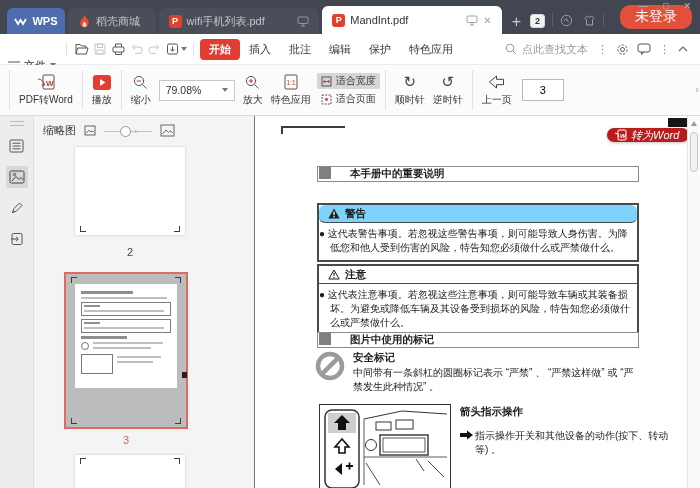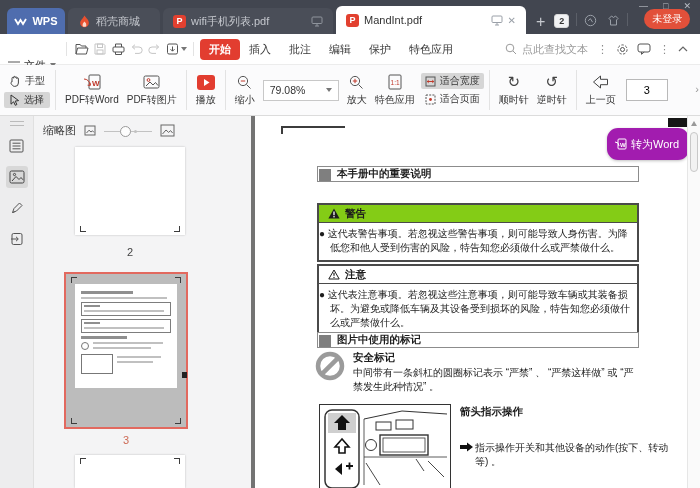--- a/index.html
+++ b/index.html
@@ -23,21 +23,21 @@
   .pdfic { width:13px; height:13px; background:#e2402f; border-radius:3px; color:#fff;
     font-size:9px; font-weight:bold; display:flex; align-items:center; justify-content:center; flex:none; }
   .flame { width:13px; height:13px; flex:none; }
   .tabx { color:#9aa0a8; font-size:10px; }
   .newtab { color:#c6c9cf; font-size:16px; margin:0 9px 5px 10px; line-height:14px; }
   .badge { background:#f1f2f4; color:#333; font-size:9px; font-weight:bold;
     border:1px solid #d8d8d8; border-radius:3px; padding:1px 4px; margin-bottom:6px; }
   .tdiv { width:1px; height:13px; background:#5b5f68; margin:0 7px 8px; }
   .ticon { color:#9aa0a8; margin-bottom:7px; display:flex; }
   .ticon + .ticon { margin-left:10px; }
-  .login { background:#e2503a; color:#fff; font-size:10px; padding:3px 8px;
+  .login { background:#e2503a; color:#fff; font-size:14px; padding:3px 15px;
     border-radius:10px; margin:0 8px 5px 9px; white-space:nowrap; }
 
   
   .menubar { height:31px; background:#fff; border-bottom:1px solid #ececec;
     display:flex; align-items:center; padding:0 8px; font-size:11px; color:#3a3a3a; }
   .file { display:flex; align-items:center; gap:4px; margin-right:4px;margin-top:32px; }
   .caret { width:0; height:0; border-left:3px solid transparent; border-right:3px solid transparent;
     border-top:4px solid #777; }
   .msep { width:1px; height:14px; background:#e3e3e3; margin:0 6px; }
   .mi { width:18px; height:16px; display:flex; align-items:center; justify-content:center; color:#555; }
@@ -72,21 +72,21 @@
   .ovf { position:absolute; right:1px; top:18px; color:#999; font-size:11px; }
 
   
   .content { display:flex; height:372px; }
   .strip { width:34px; background:#ededee; border-right:1px solid #e0e0e0;
     display:flex; flex-direction:column; align-items:center; padding-top:5px; gap:9px; }
   .handle { width:14px; height:5px; border-top:1px solid #bbb; border-bottom:1px solid #bbb; }
   .sic { width:22px; height:22px; display:flex; align-items:center; justify-content:center; border-radius:3px; }
   .sic.on { background:#d8d8d8; }
 
-  .panel { width:221px; background:#f4f4f5; border-right:4px solid #737373; position:relative;
+  .panel { width:221px; background:#f4f4f5; border-right:1px solid #737373; position:relative;
     font-size:11px; color:#333; }
   .phead { display:flex; align-items:center; gap:8px; padding:7px 6px 0 9px; }
   .slider { position:relative; width:48px; height:12px; }
   .slider .track { position:absolute; top:6px; left:0; width:48px; height:1px; background:#c2c2c2; }
   .slider .tick { position:absolute; top:5px; left:30px; width:3px; height:3px; background:#c2c2c2; border-radius:50%; }
   .slider .knob { position:absolute; top:1px; left:16px; width:11px; height:11px;
     background:#fdfdfd; border:1px solid #9a9a9a; border-radius:50%; }
   .thumb { position:absolute; background:#fff; box-shadow:0 0 2px rgba(0,0,0,.22); }
   .th2 { left:41px; top:31px; width:110px; height:88px; }
   .th3 { left:30px; top:156px; width:124px; height:157px; background:#bcbcbc; border:2px solid #e2695f; box-shadow:none; }
@@ -104,41 +104,41 @@
   .mbox { border:1px solid #7d7d7d; height:14px; padding:2px 2px; margin-bottom:3px; }
   .mrow { display:flex; gap:4px; align-items:flex-start; }
   .mcirc { width:8px; height:8px; border:1px solid #777; border-radius:50%; flex:none; }
   .mfig { border:1px solid #777; width:32px; height:20px; flex:none; }
   .blk3 { position:absolute; right:-1px; top:98px; width:5px; height:6px; background:#222; }
 
   .doc { flex:1; position:relative; background:#fff; overflow:hidden; font-size:10px; color:#1c1c1c; }
   .croptl { position:absolute; left:26px; top:10px; width:64px; height:8px;
     border-left:2px solid #3c3c3c; border-top:2px solid #3c3c3c; }
   .blacktab { position:absolute; left:413px; top:2px; width:19px; height:9px; background:#161616; }
-  .convert { position:absolute; left:352px; top:12px; height:32px; border-radius:11px;
-    background:#a21caf; color:#fff; font-size:11px; display:flex; align-items:center;
-    gap:4px; padding:0 10px 0 7px; box-shadow:0 1px 3px rgba(0,0,0,.25); white-space:nowrap; }
+  .convert { position:absolute; left:352px; top:12px; height:14px; border-radius:11px;
+    background:#b91c1c; color:#fff; font-size:11px; display:flex; align-items:center;
+    gap:4px; padding:0 10px 0 7px; box-shadow:0 1px 3px rgba(0,0,0,.25); white-space:nowrap;font-style:italic; }
   .hbar { position:absolute; left:62px; width:322px; height:16px; border:1px solid #8c8c8c;
-    display:flex; align-items:flex-end; gap:6px; font-weight:bold; font-size:10.5px; background:#fff; }
+    display:flex; align-items:flex-start; gap:19px; font-weight:bold; font-size:10.5px; background:#fff; }
   .hbar .sq { width:12px; height:12px; background:#7f7f7f; margin-left:1px; flex:none; }
   .h1 { top:50px; } .h2 { top:216px; }
   .intro { position:absolute; left:62px; top:71px; width:322px; line-height:1.3; }
   .nbox { position:absolute; left:62px; width:322px; border:2px solid #4a4a4a; background:#fff; }
   .wbox { top:87px; } .cbox { top:148px; }
   .nhead { height:18px; display:flex; align-items:center; gap:5px; padding-left:9px;
     font-weight:bold; font-size:10.5px; border-bottom:1.5px solid #4a4a4a; }
-  .wbox .nhead { background:#84cc16; }
+  .wbox .nhead { background:#7dd3fc;border-radius:6px; }
   .nbody { padding:4px 7px 5px 8px; line-height:1.38; }
   .hang { padding-left:11px; text-indent:-11px; }
   .noicon { position:absolute; left:60px; top:235px; }
   .safetxt { position:absolute; left:98px; top:234px; width:288px; line-height:1.35; }
   .safetxt b { display:block; font-size:10.5px; margin-bottom:2px; }
   .illus { position:absolute; left:64px; top:288px; width:132px; height:90px; border:1.5px solid #333; background:#fff; }
   .arrowblk { position:absolute; left:205px; top:288px; width:212px; line-height:1.4; }
-  .arrowblk b { display:block; font-size:10.5px; margin-bottom:22px; }
+  .arrowblk b { display:block; font-size:10.5px; margin-bottom:10px; }
   .abul { display:flex; gap:2px; align-items:flex-start; }
   .abul svg { flex:none; margin-top:1px; }
 
   .scroll { width:13px; background:#fafafa; border-left:1px solid #e6e6e6; position:relative; }
   .up { position:absolute; top:5px; left:3px; width:0; height:0;
     border-left:3.5px solid transparent; border-right:3.5px solid transparent; border-bottom:5px solid #999; }
   .sthumb { position:absolute; top:16px; left:2px; width:8px; height:40px;
     background:#f2f2f2; border:1px solid #c8c8c8; border-radius:4px; }
 
   svg { display:block; }
@@ -279,55 +279,31 @@
       </span>
     <span class="dots">⋮</span>
     <span class="mric">
         <svg width="10" height="6" viewBox="0 0 10 6">
           <path d="M1 5 L5 1 L9 5" fill="none" stroke="#666" stroke-width="1.2"></path>
         </svg>
       </span>
   </div>
 
   <div class="toolbar">
-    <div class="stack">
-      <div class="trow">
-        <svg width="12" height="12" viewBox="0 0 12 12">
-            <path d="M3 7 V3.2 a.8.8 0 0 1 1.6 0 V2.2 a.8.8 0 0 1 1.6 0 V2.6 a.8.8 0 0 1 1.6 0 V3.6 a.8.8 0 0 1 1.6 0 V8 a3.4 3.4 0 0 1 -3.4 3.4 H5.6 C4.2 11.4 3.4 10.4 2.2 8.8 C1.4 7.7 2.4 6.8 3 7 Z" fill="none" stroke="#444"></path>
-          </svg>
-        <span>手型</span>
-      </div>
-      <div class="trow sel">
-        <svg width="11" height="12" viewBox="0 0 11 12">
-            <path d="M2 1 L2 10.2 L4.6 7.8 L6.3 11.3 L7.9 10.5 L6.2 7.1 L9.6 6.6 Z" fill="none" stroke="#333"></path>
-          </svg>
-        <span>选择</span>
-      </div>
-    </div>
     <div class="vsep"></div>
     <div class="bigbtn">
       <span class="ic">
           <svg width="20" height="17" viewBox="0 0 20 17">
             <rect x="7" y="1" width="11" height="14" rx="1" fill="none" stroke="#555"></rect>
             <path d="M2 5 A6 6 0 0 1 8 11" fill="none" stroke="#c0392b"></path>
             <path d="M8 8.6 L8.4 11.4 L5.6 11.2" fill="none" stroke="#c0392b"></path>
             <text x="10" y="12" font-size="8" font-weight="bold" fill="#c0392b">W</text>
           </svg>
         </span>
       <span>PDF转Word</span>
-    </div>
-    <div class="bigbtn">
-      <span class="ic">
-          <svg width="19" height="16" viewBox="0 0 19 16">
-            <rect x="2" y="2" width="15" height="12" rx="1.5" fill="none" stroke="#555"></rect>
-            <circle cx="6.5" cy="6" r="1.4" fill="none" stroke="#c0392b"></circle>
-            <path d="M4 12 L8 8 L11 11 L13.5 8.5 L16 11.5" fill="none" stroke="#555"></path>
-          </svg>
-        </span>
-      <span>PDF转图片</span>
     </div>
     <div class="vsep"></div>
     <div class="bigbtn">
       <span class="ic">
           <svg width="18" height="15" viewBox="0 0 18 15">
             <rect width="18" height="15" rx="3" fill="#e23d30"></rect>
             <path d="M7 4 L12.5 7.5 L7 11 Z" fill="#fff"></path>
           </svg>
         </span>
       <span>播放</span>

